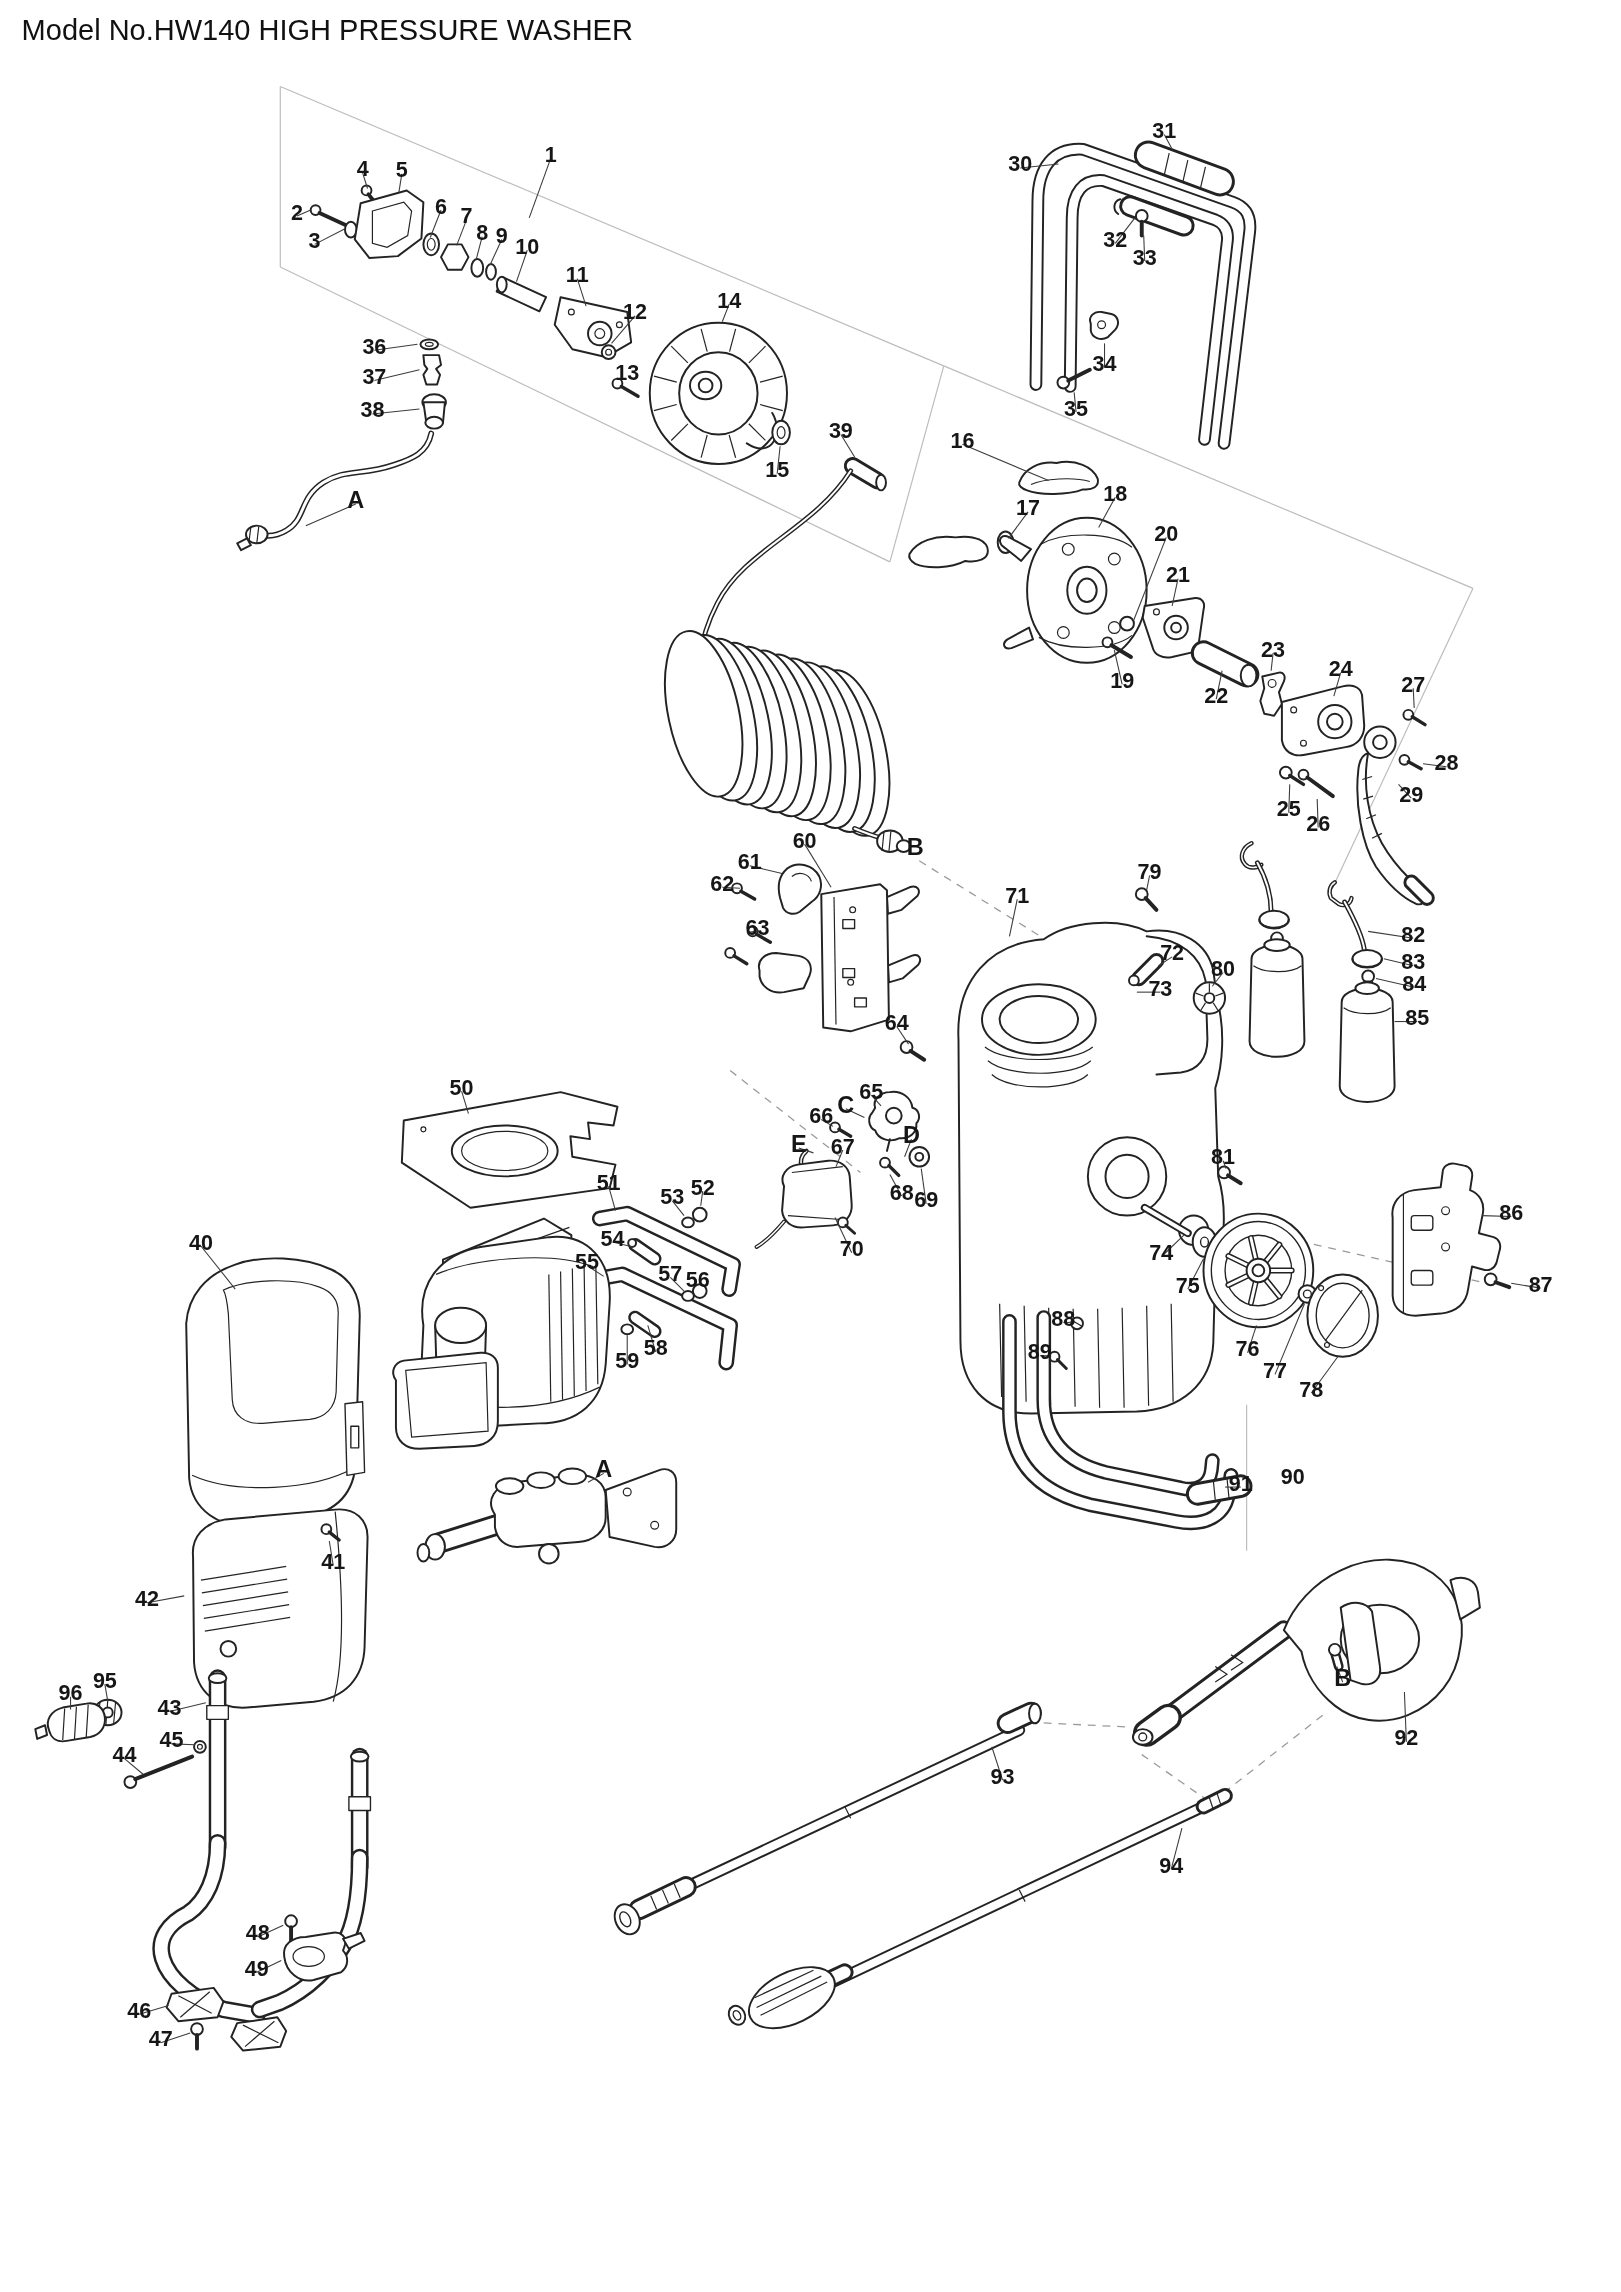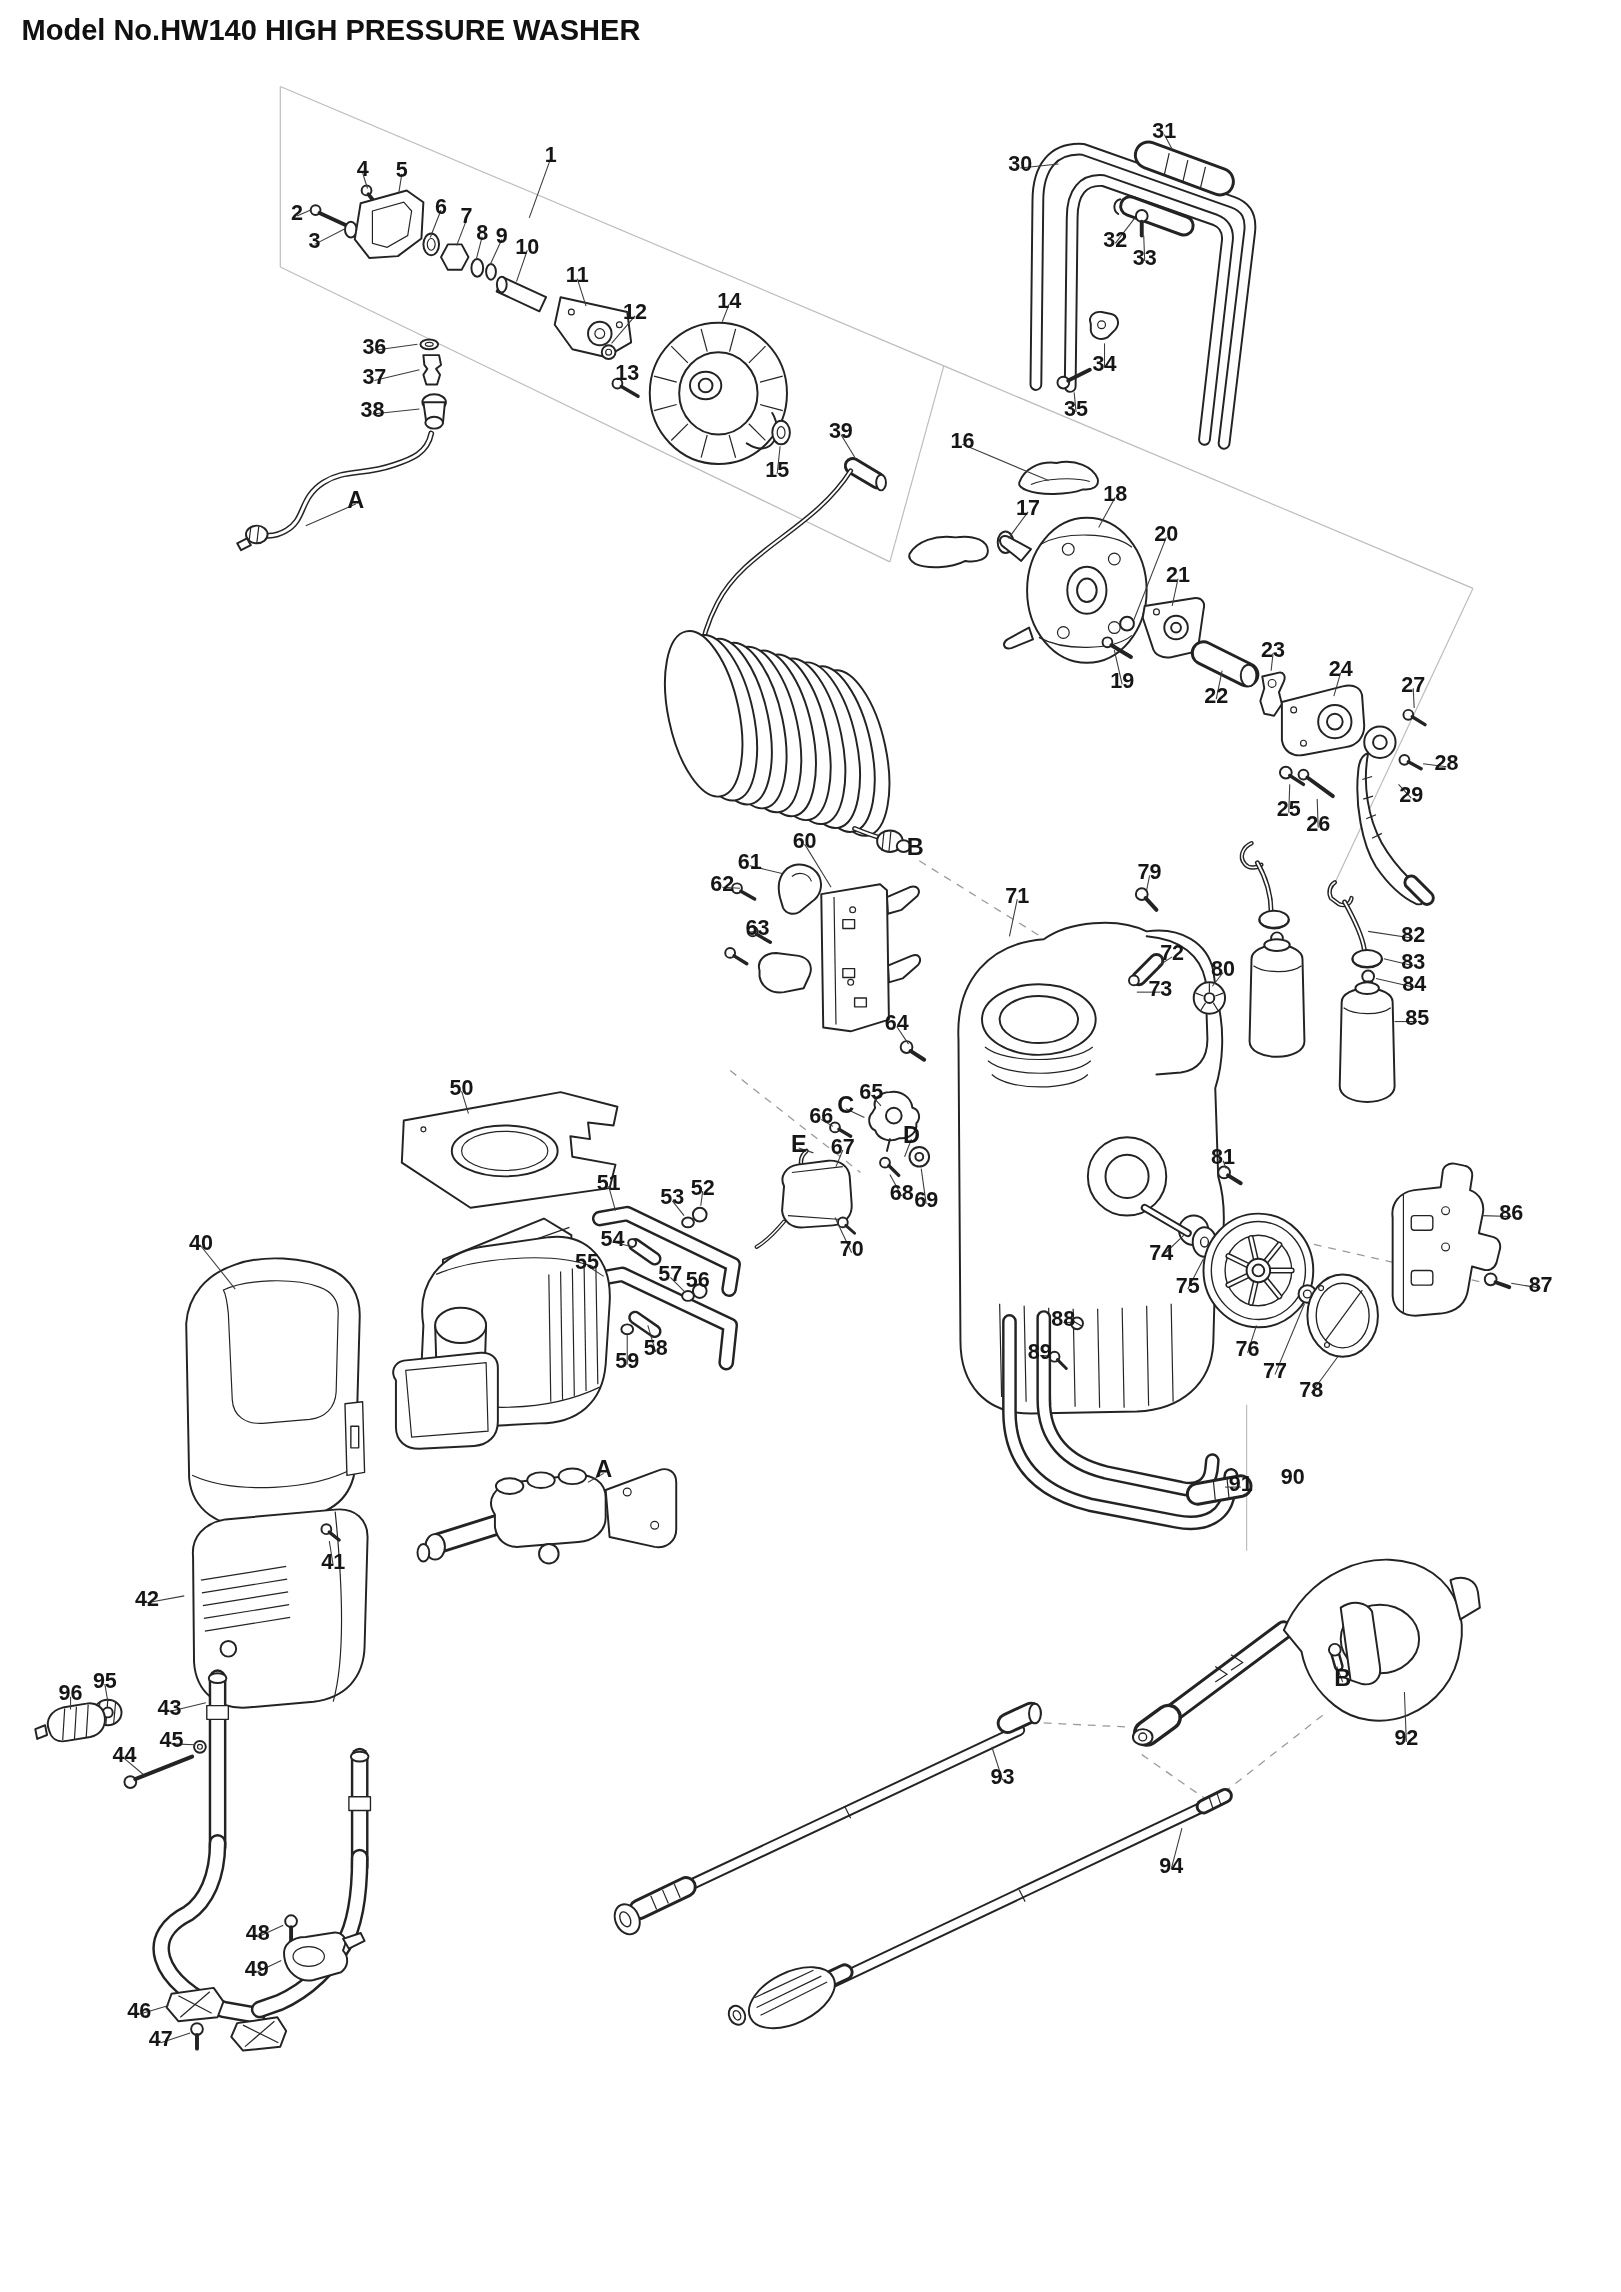--- a/index.html
+++ b/index.html
@@ -1,18 +1,18 @@
 <!DOCTYPE html>
 <html><head>
 <meta charset="utf-8">
 <style>
   html,body{margin:0;padding:0;background:#ffffff;}
   body{width:1621px;height:2293px;position:relative;font-family:"Liberation Sans",sans-serif;}
   #stage{position:absolute;inset:0;}
-  .page-title{position:absolute;left:21.6px;top:13.7px;font-size:29px;font-weight:700;color:#111;letter-spacing:0px;white-space:nowrap;}
+  .page-title{position:absolute;left:21.6px;top:13.7px;font-size:29px;font-weight:400;color:#111;letter-spacing:0px;white-space:nowrap;}
   svg{position:absolute;left:0;top:0;}
   .ln{stroke:#232323;stroke-width:2;fill:none;stroke-linecap:round;stroke-linejoin:round;}
   .fw{fill:#ffffff;stroke:#232323;stroke-width:2;stroke-linejoin:round;}
   .fwt{fill:#ffffff;stroke:#232323;stroke-width:1.4;stroke-linejoin:round;}
   .thin{stroke:#232323;stroke-width:1.2;fill:none;}
   .guide{stroke:#bcbcbc;stroke-width:1.2;fill:none;}
   .dash{stroke:#9a9a9a;stroke-width:1.3;stroke-dasharray:8 7;fill:none;}
   .to{stroke:#232323;fill:none;stroke-linecap:round;stroke-linejoin:round;}
   .ti{stroke:#ffffff;fill:none;stroke-linecap:round;stroke-linejoin:round;}
   .lbl{font-family:"Liberation Sans",sans-serif;font-weight:700;fill:#161616;}

